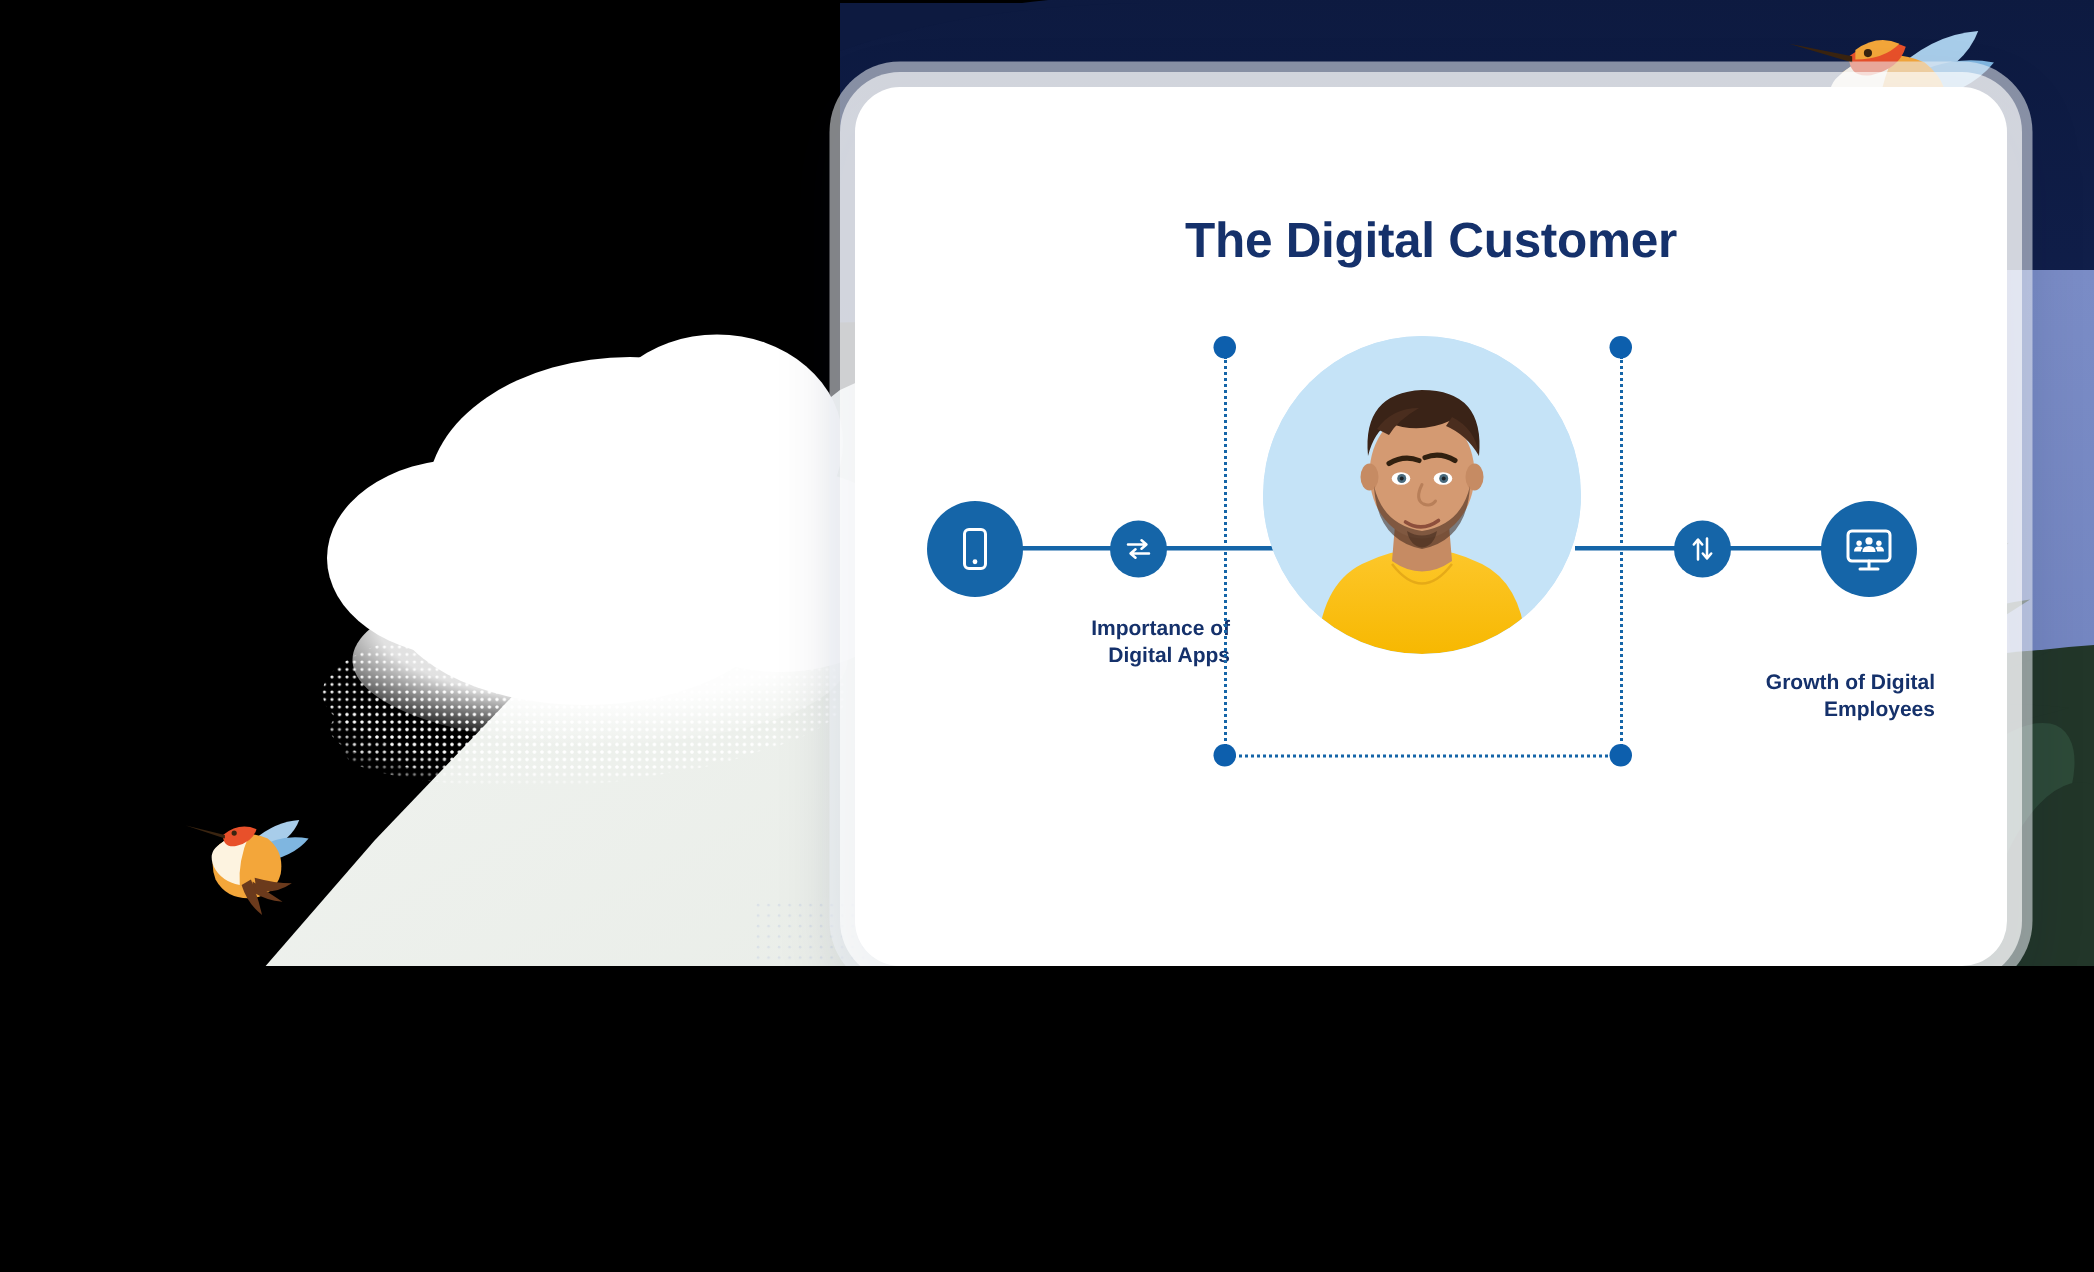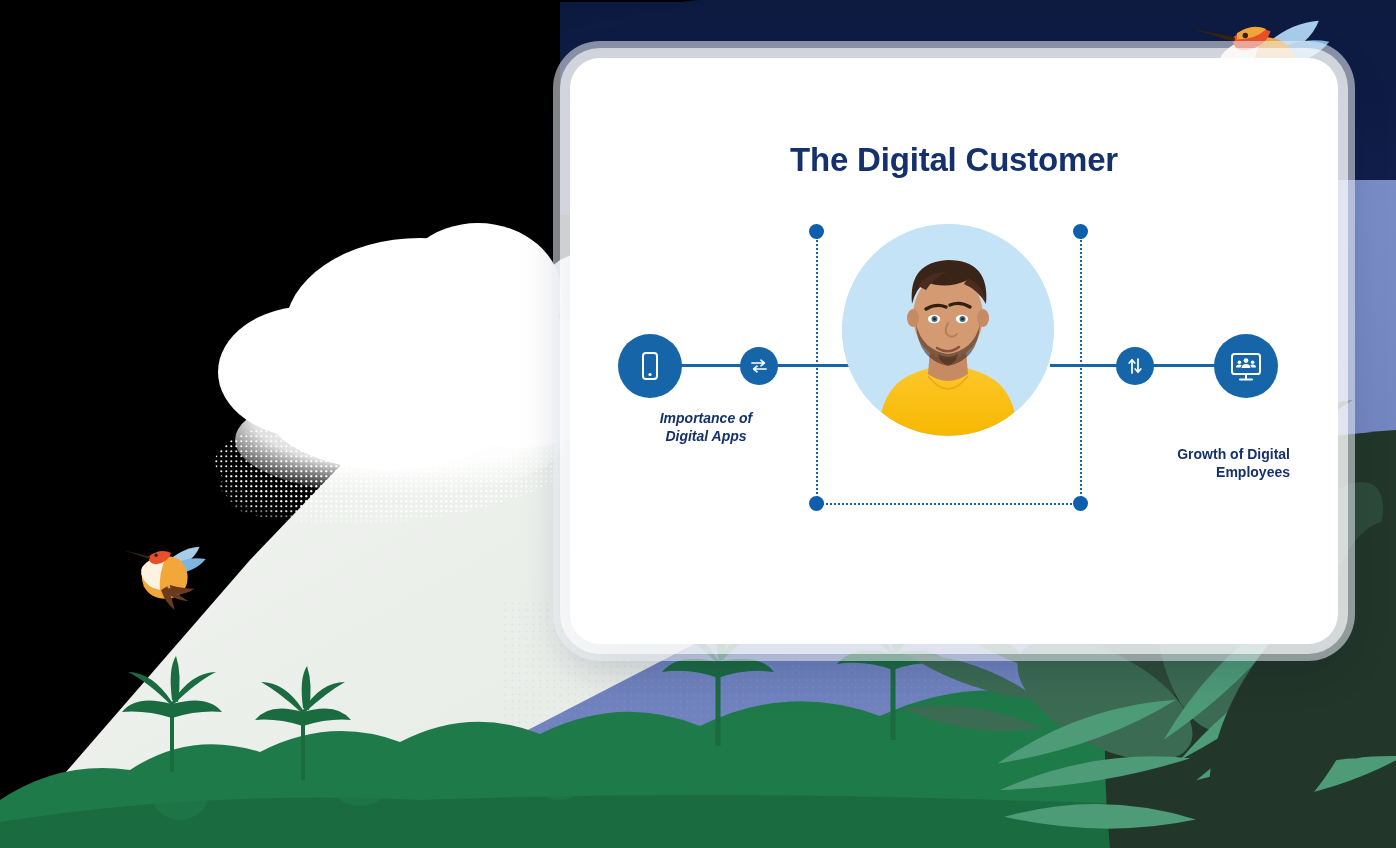--- a/index.html
+++ b/index.html
@@ -10,21 +10,21 @@
   body {
     width: 1396px;
     height: 848px;
     overflow: hidden;
     font-family: "Liberation Sans", sans-serif;
   }
 
   #stage {
     position: relative;
     width: 1396px;
-    height: 848px;
+    height: 644px;
     background: #000000;
     overflow: hidden;
   }
 
   
   .scene-svg {
     position: absolute;
     left: 0; top: 0;
     width: 1396px;
     height: 848px;
@@ -110,21 +110,21 @@
 
   .node-label {
     position: absolute;
     top: 352px;
     font-size: 14px;
     font-weight: bold;
     line-height: 1.28;
     color: #15316b;
     white-space: pre-line;
   }
-  #label-left  { left: 36px;  text-align: center;  width: 200px; font-style: italic; }
+  #label-left  { left: 50px;  text-align: right;  width: 200px; }
   #label-right { right: 48px; text-align: right; width: 200px; margin-top: 36px; }
 
   
   #portrait {
     position: absolute;
     left: 272px;
     top: 166px;
     width: 212px;
     height: 212px;
     border-radius: 50%;

